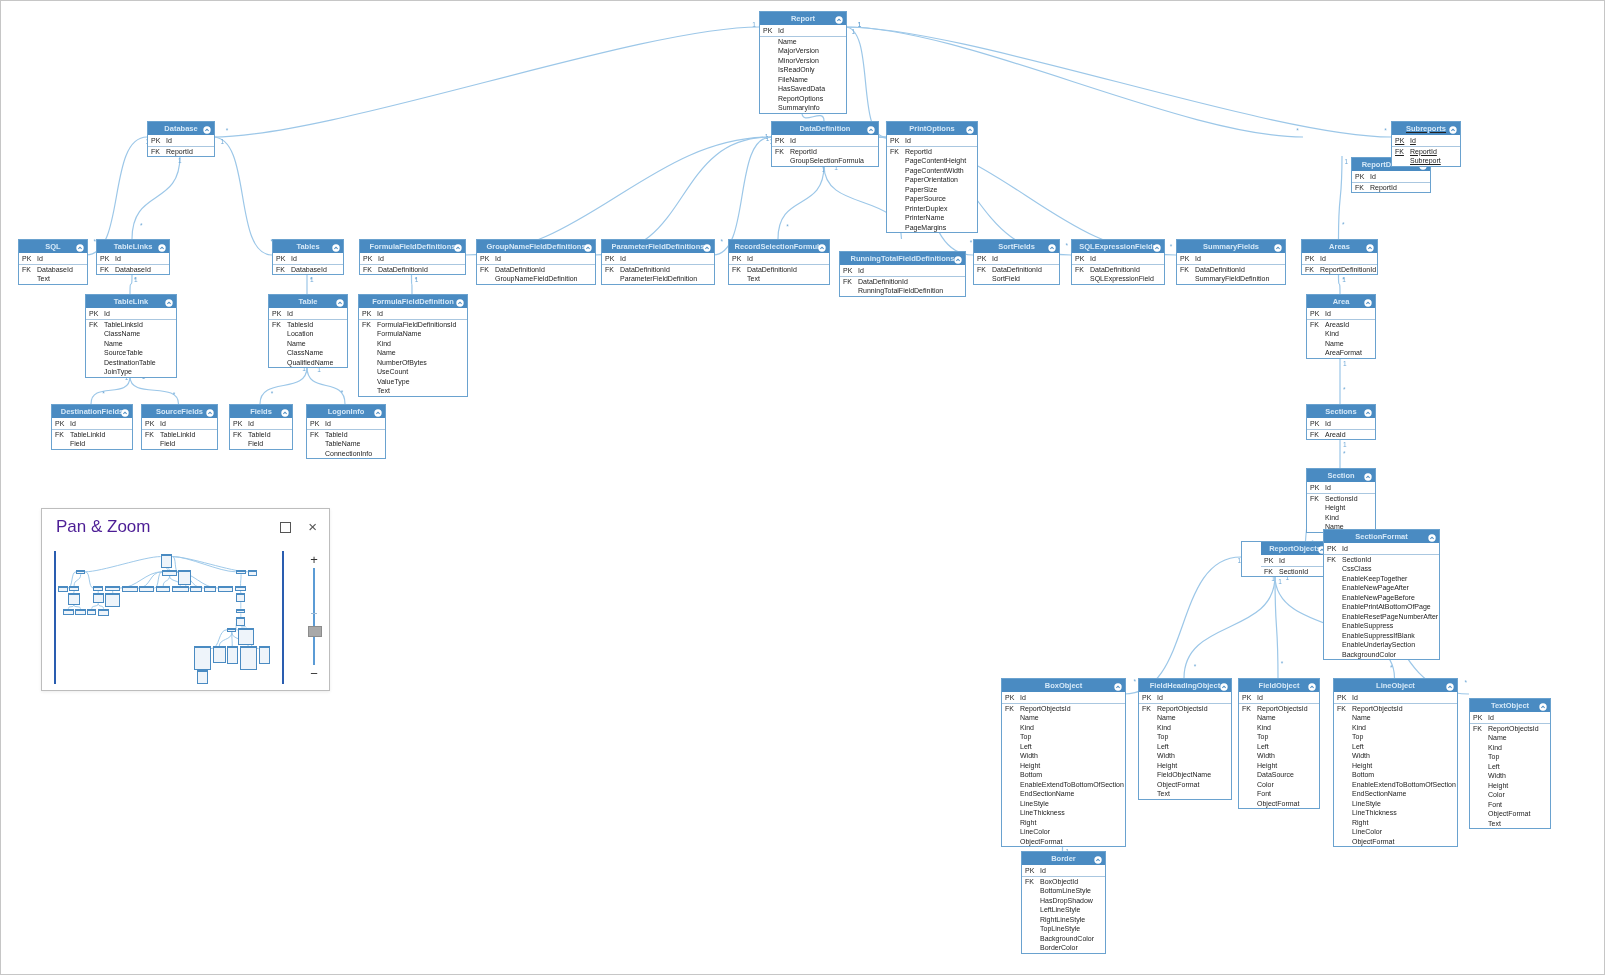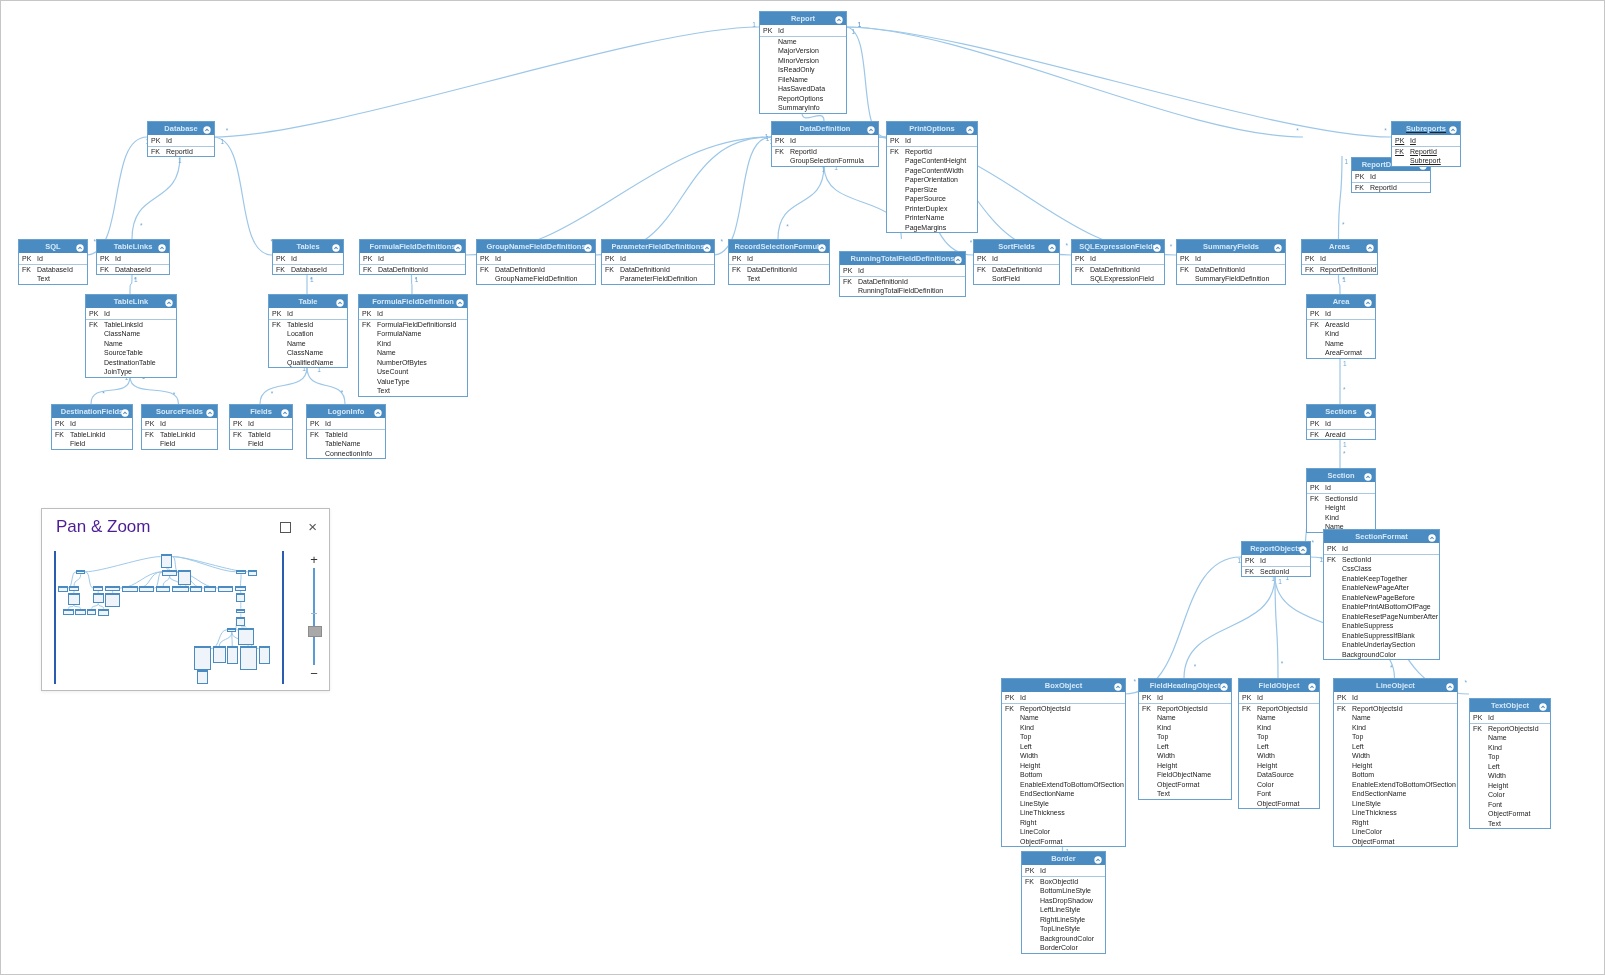--- a/index.html
+++ b/index.html
@@ -765,21 +765,21 @@
         </div>
         <div class="entity-row">
           <span class="key"></span>
           <span class="fname">Kind</span>
         </div>
         <div class="entity-row">
           <span class="key"></span>
           <span class="fname">Name</span>
         </div>
       </div>
-      <div class="entity" style="left: 1240px; top: 540px; width: 68px;">
+      <div class="entity" style="left: 1240px; top: 540px; width: 68px; padding-left: 19px;">
         <div class="entity-header">ReportObjects<span class="collapse-icon"><svg viewBox="0 0 10 10" width="8" height="8">
               <circle cx="5" cy="5" r="4.6" fill="#ffffff"></circle>
               <path d="M3 6 L5 4 L7 6" stroke="#4a8bc2" fill="none" stroke-width="1.3"></path>
             </svg></span></div>
         <div class="entity-row pk-sep">
           <span class="key">PK</span>
           <span class="fname">Id</span>
         </div>
         <div class="entity-row">
           <span class="key">FK</span>

